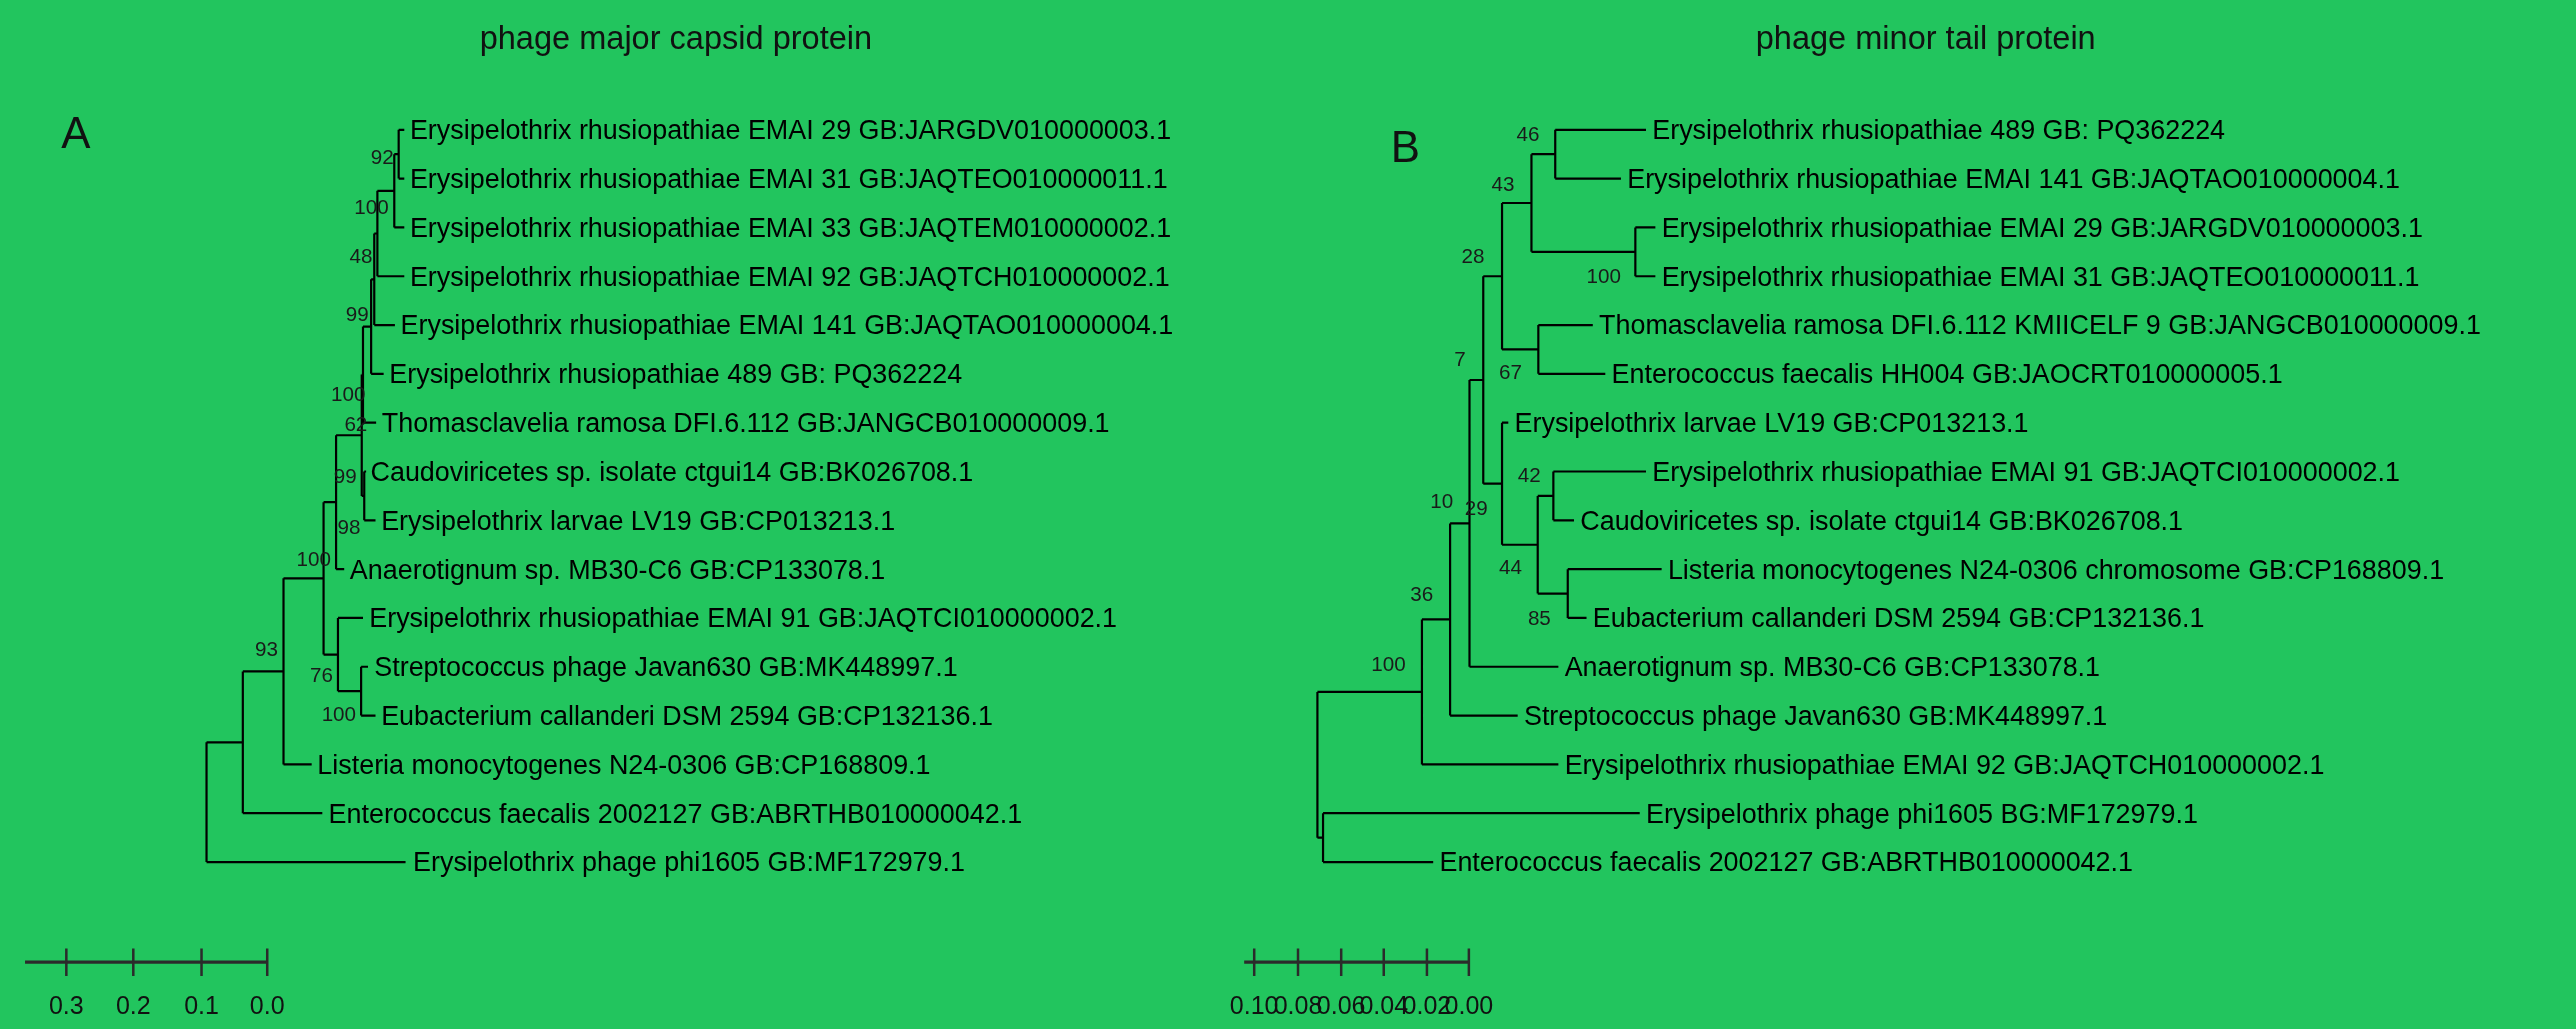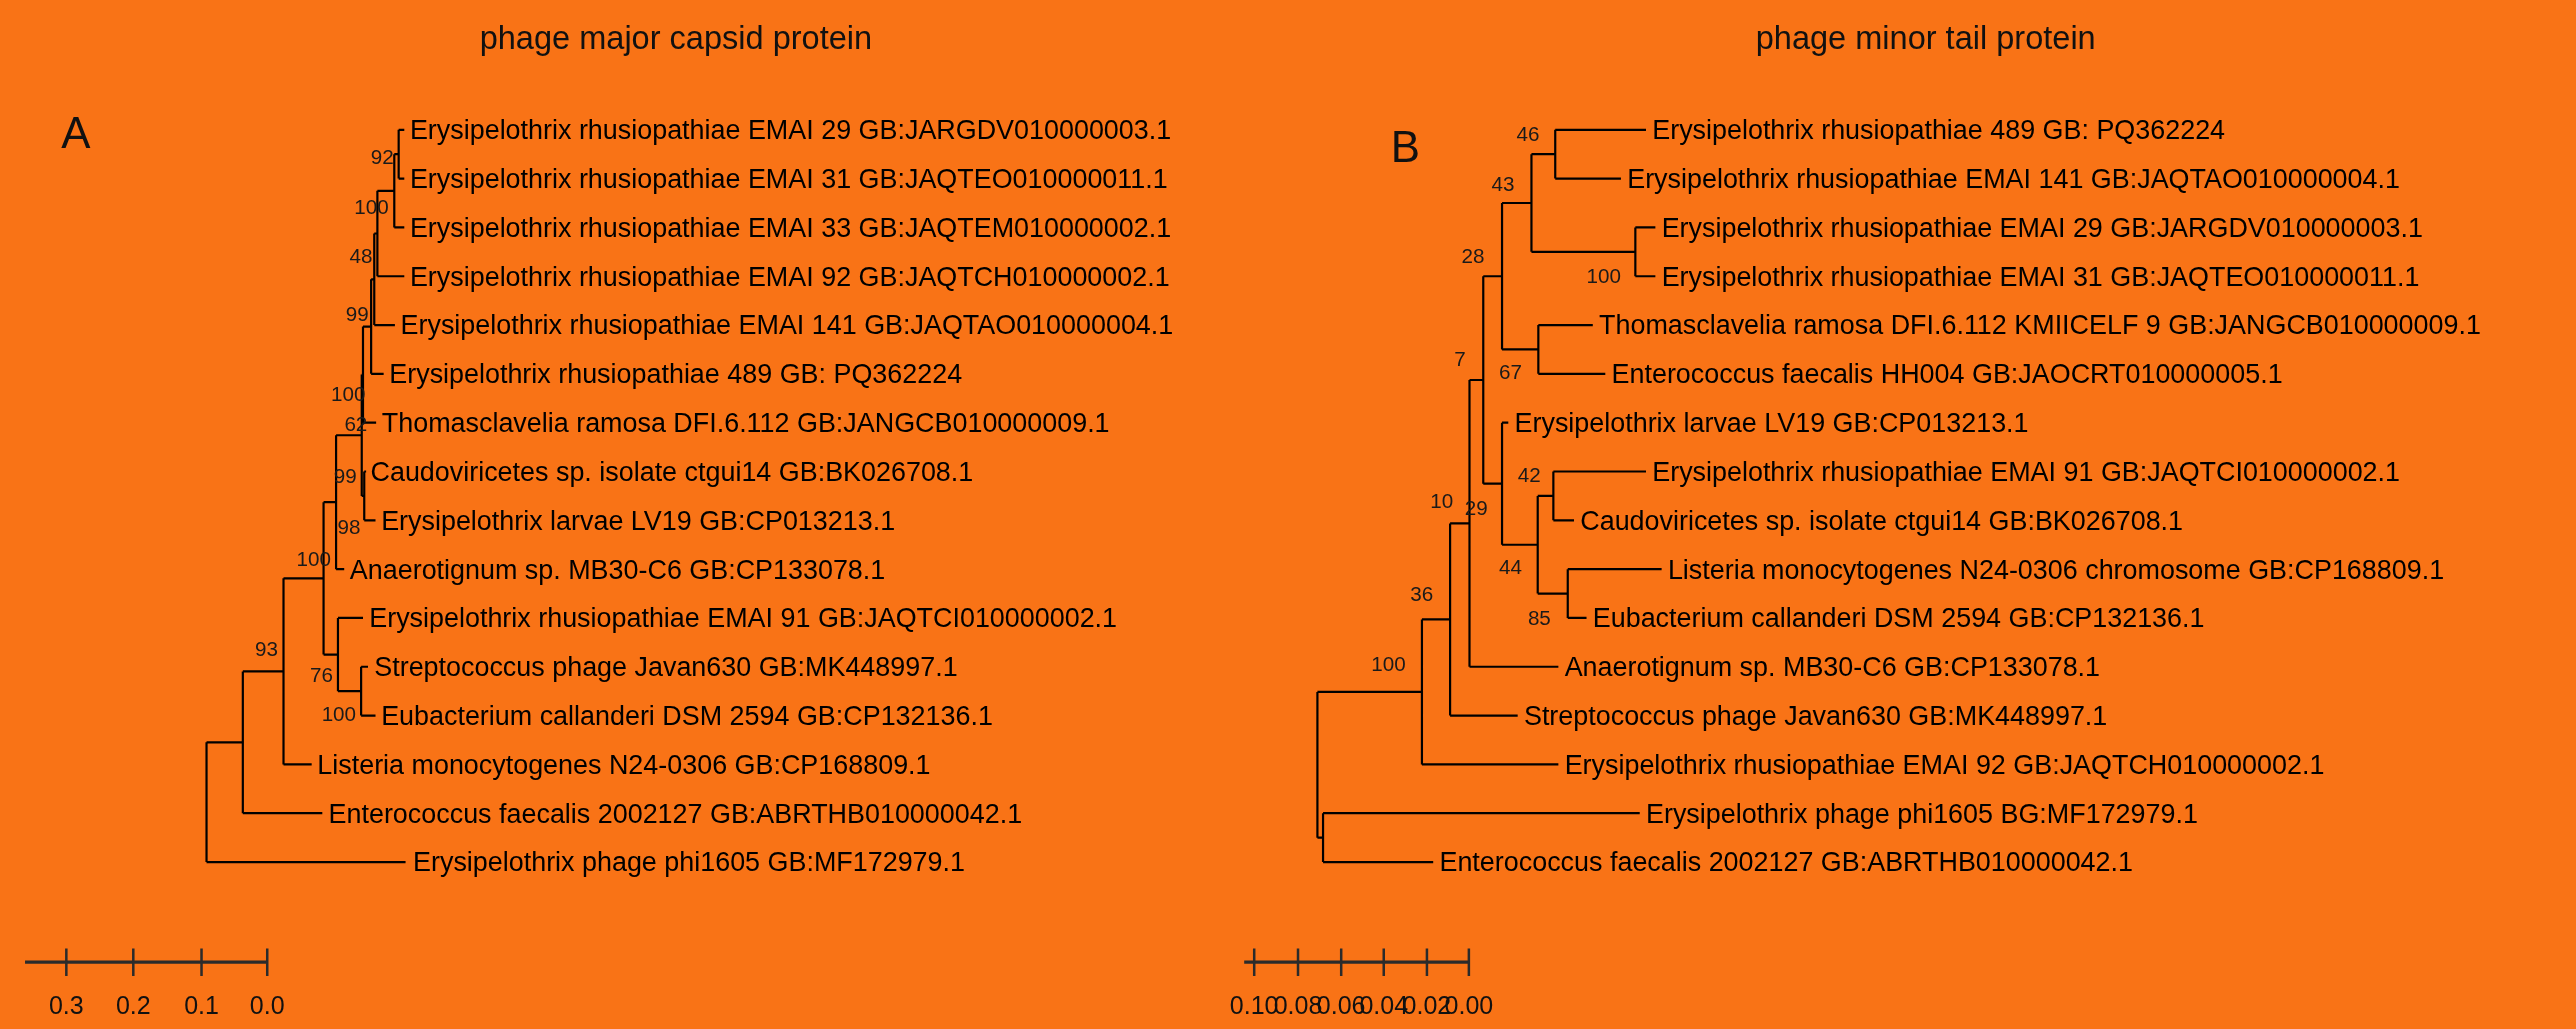--- a/index.html
+++ b/index.html
@@ -4,21 +4,21 @@
 <style>
   html, body {
     margin: 0;
     padding: 0;
     background: #ffffff;
   }
   .figure {
     position: relative;
     width: 2576px;
     height: 1030px;
-    background: #f97316;
+    background: #22c55e;
     font-family: "Liberation Sans", sans-serif;
   }
   svg { display: block; }
   .branch {
     fill: none;
     stroke: #000000;
     stroke-width: 3.5;
   }
   .scale-line {
     fill: none;

